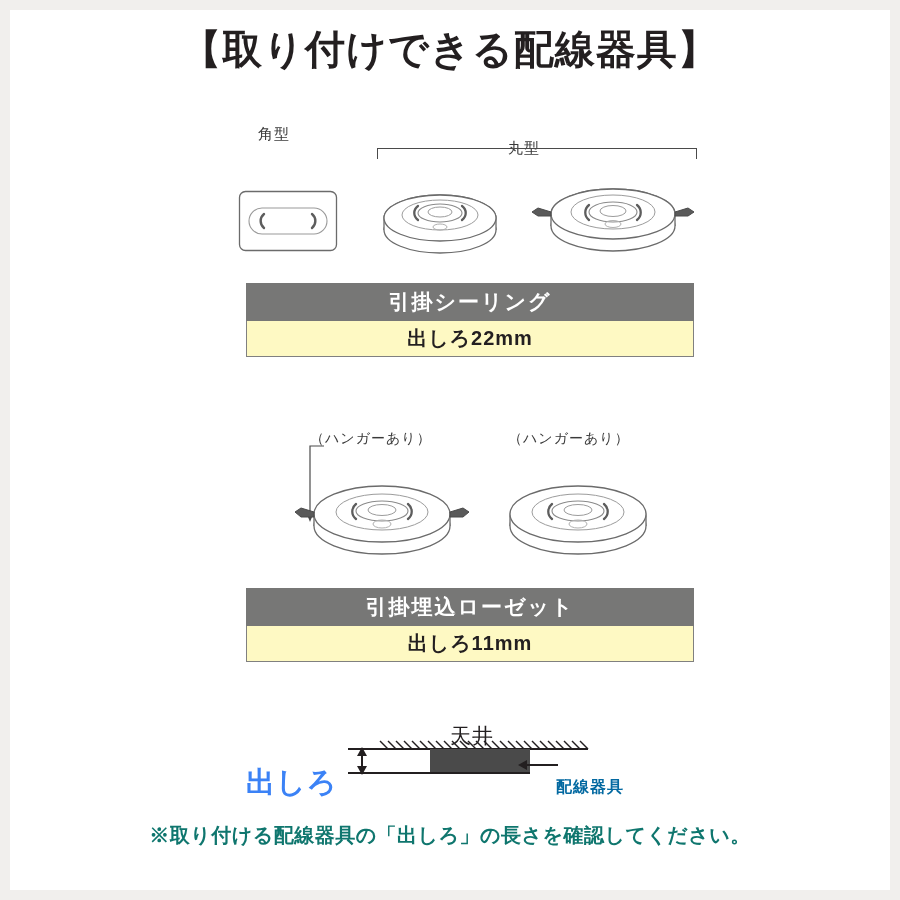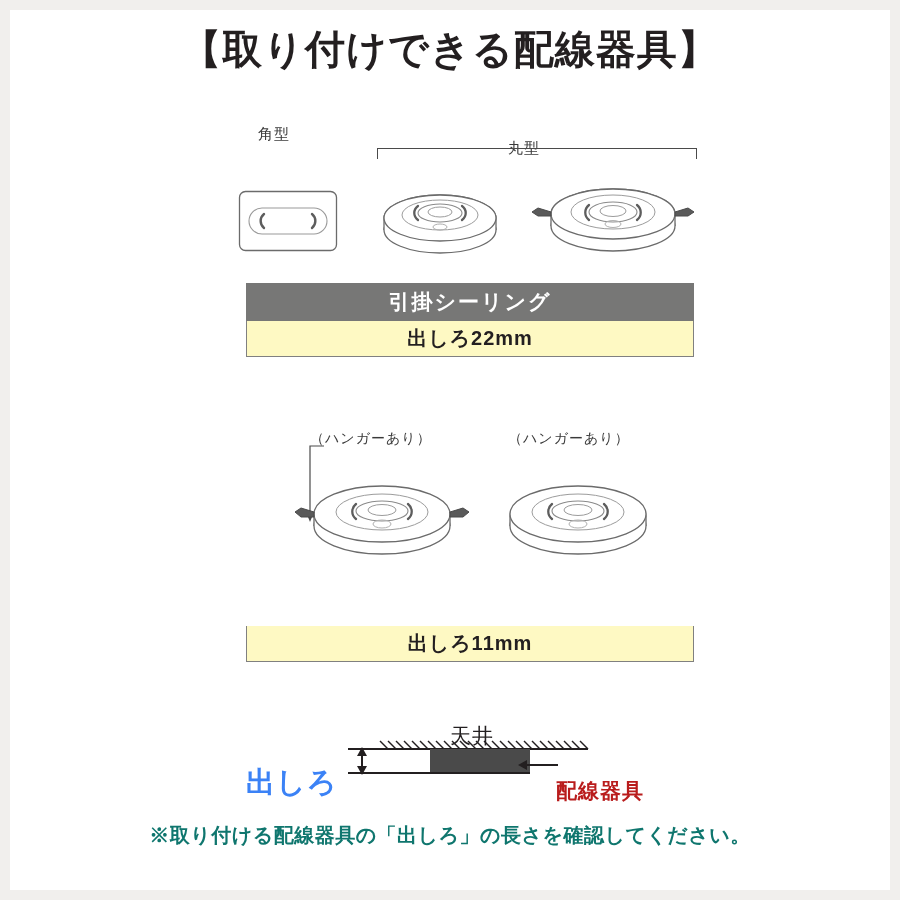--- a/index.html
+++ b/index.html
@@ -121,23 +121,23 @@
     top: 722px;
     font-size: 21px;
     font-weight: normal;
     color: #231f20;
     letter-spacing: 1px;
   }
   .b-haisen {
     position: absolute;
     left: 556px;
     top: 777px;
-    font-size: 21px;
-    font-weight: bold;
-    color: #b91c1c;
+    font-size: 16px;
+    font-weight: bold;
+    color: #0369a1;
     letter-spacing: 1px;
   }
   .note {
     position: absolute;
     left: 0;
     top: 822px;
     width: 900px;
     text-align: center;
     font-size: 20px;
     font-weight: bold;
@@ -226,20 +226,21 @@
     <path d="M12 62 L12 52 A68 28 0 0 1 148 52 L148 62" fill="#ffffff" stroke="#6b6b6b" stroke-width="1.3"></path>
     <ellipse cx="80" cy="50" rx="68" ry="28" fill="#ffffff" stroke="#6b6b6b" stroke-width="1.3"></ellipse>
     <ellipse cx="80" cy="48" rx="46" ry="18" fill="none" stroke="#9c9c9c" stroke-width="1"></ellipse>
     <ellipse cx="80" cy="47" rx="26" ry="10" fill="none" stroke="#8a8a8a" stroke-width="1.1"></ellipse>
     <ellipse cx="80" cy="46" rx="14" ry="5.5" fill="none" stroke="#9c9c9c" stroke-width="1"></ellipse>
     <path d="M54 40 A11 10 0 0 0 54 55" fill="none" stroke="#5d5d5d" stroke-width="2.3" stroke-linecap="round"></path>
     <path d="M106 40 A11 10 0 0 1 106 55" fill="none" stroke="#5d5d5d" stroke-width="2.3" stroke-linecap="round"></path>
     <ellipse cx="80" cy="60" rx="9" ry="4" fill="none" stroke="#b0b0b0" stroke-width="1"></ellipse>
   </svg>
 
+  <div class="banner banner-2">引掛埋込ローゼット</div>
   <div class="subbanner subbanner-2">出しろ11mm</div>
 
   <div class="b-tenjo">天井</div>
   <div class="b-dashi">出しろ</div>
   <div class="b-haisen">配線器具</div>
 
   <svg class="bottom-svg" width="260" height="70" viewBox="0 0 260 70">
 
     <line x1="18" y1="14" x2="258" y2="14" stroke="#231f20" stroke-width="2"></line>
     <g stroke="#231f20" stroke-width="1.4">

